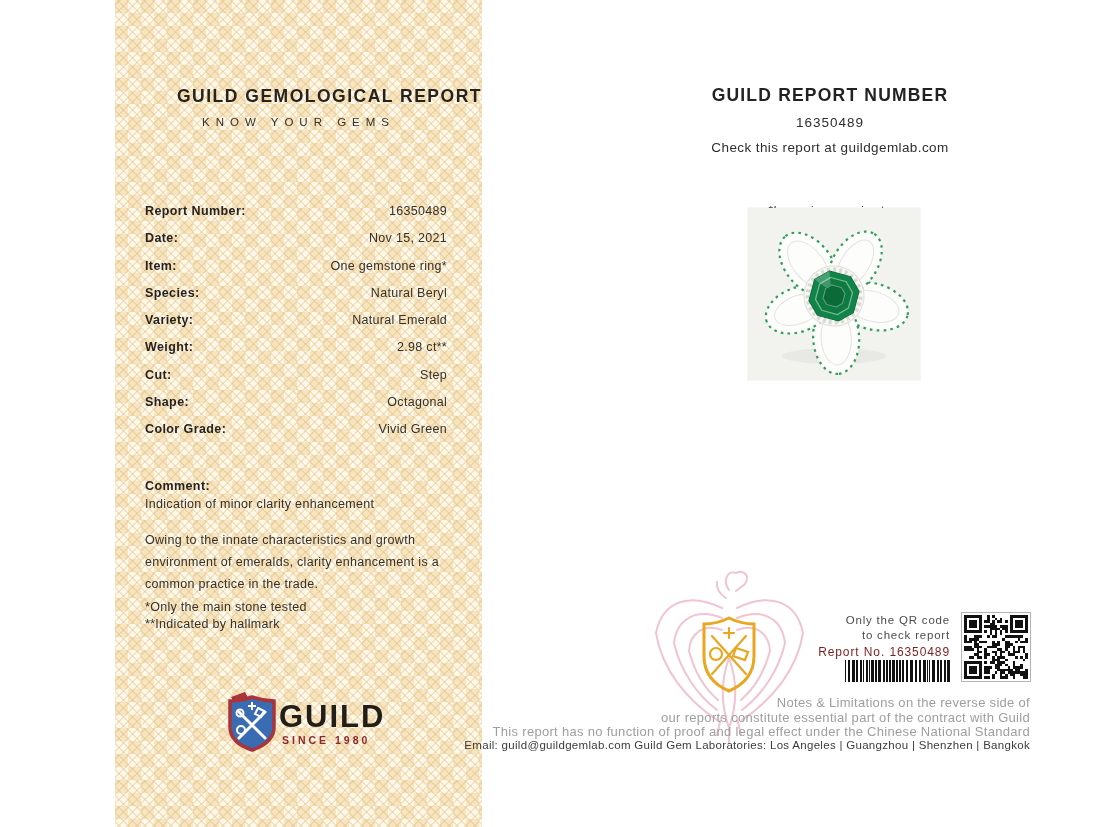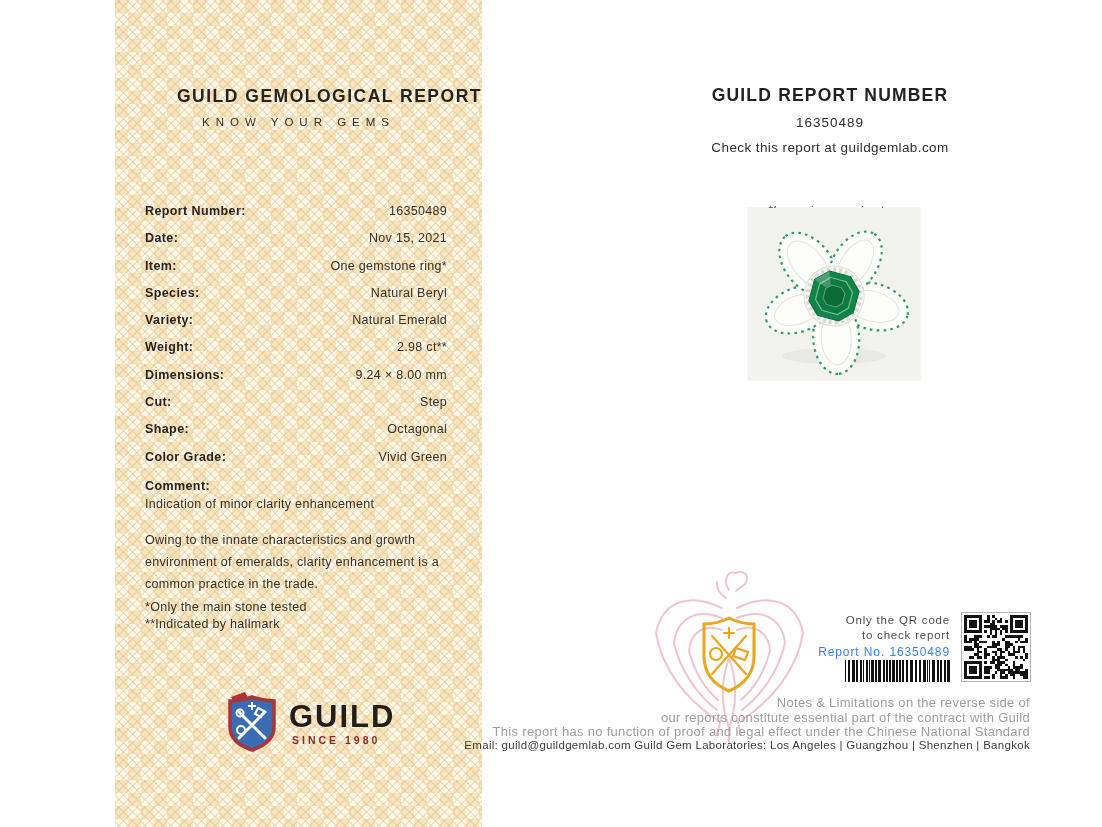--- a/index.html
+++ b/index.html
@@ -30,41 +30,41 @@
 
   .comment-block { position:absolute; top:479px; left:30px; right:25px; }
   .clabel { font-size:12.5px; font-weight:700; letter-spacing:0.4px; color:#262220; }
   .cvalue { font-size:12.5px; letter-spacing:0.3px; margin-top:4px; color:#35312c; }
 
   .notes-block { position:absolute; top:529px; left:30px; width:305px; }
   .note-par { font-size:12.5px; line-height:22px; letter-spacing:0.3px; color:#35312c; }
   .note-star { font-size:12.5px; line-height:16.5px; letter-spacing:0.3px; color:#35312c; }
   .note-star.first { margin-top:4px; }
 
-  .logo-row { position:absolute; left:110px; top:690px; display:flex; align-items:center; gap:10px; }
+  .logo-row { position:absolute; left:110px; top:690px; display:flex; align-items:center; gap:0; }
   .logo-text-col { display:flex; flex-direction:column; }
   .logo-name { font-size:31px; font-weight:700; letter-spacing:2px; color:#221f1a; line-height:32px; }
   .logo-tagline { font-size:10.5px; font-weight:700; letter-spacing:3px; color:#8e282c; padding-left:3px; margin-top:1px; }
 
   
   .rp-line { position:absolute; left:660px; width:340px; text-align:center; }
   .rp-title { top:85px; font-size:17.5px; font-weight:700; letter-spacing:1.2px; color:#222222; }
   .rp-number { top:115px; font-size:13.5px; letter-spacing:1px; color:#2e2e2e; }
   .rp-check { top:140px; font-size:13.5px; letter-spacing:0.4px; color:#2e2e2e; }
   .rp-imgnote { top:204px; font-size:11.5px; letter-spacing:0.4px; color:#3a3a3a; }
 
   .ring-photo { position:absolute; left:748px; top:208px; width:172px; height:172px;
     box-shadow:0 0 0 1px rgba(0,0,0,0.03); }
 
   .eagle-watermark { position:absolute; left:642px; top:558px; width:175px; height:188px; }
 
   .qr-caption { position:absolute; top:613px; left:790px; width:160px; text-align:right;
     font-size:11.5px; line-height:15px; letter-spacing:0.8px; color:#4c4c4c; }
   .qr-reportno { position:absolute; top:645px; left:790px; width:160px; text-align:right;
-    font-size:12px; letter-spacing:0.9px; color:#3b82f6; }
+    font-size:12px; letter-spacing:0.9px; color:#7f1d1d; }
   .barcode { position:absolute; left:845px; top:660px; width:106px; height:22px; }
   .qr-box { position:absolute; left:961px; top:612px; width:70px; height:70px;
     background:#ffffff; border:1px solid #b3b3b3; padding:2px; }
 
   .footer-notes { position:absolute; top:696px; right:72px; width:560px; text-align:right;
     font-size:13px; line-height:14.6px; letter-spacing:0.3px; color:#9e9e9e; }
   .footer-contact { position:absolute; top:739px; right:72px; width:600px; text-align:right;
     font-size:11.5px; letter-spacing:0.3px; color:#3c3c3c; }
 </style>
 </head>
@@ -93,24 +93,20 @@
         <span class="flabel">Species:</span>
         <span class="fvalue">Natural Beryl</span>
       </div>
       <div class="field-row">
         <span class="flabel">Variety:</span>
         <span class="fvalue">Natural Emerald</span>
       </div>
       <div class="field-row">
         <span class="flabel">Weight:</span>
         <span class="fvalue">2.98 ct**</span>
-      </div>
-      <div class="field-row">
-        <span class="flabel">Dimensions:</span>
-        <span class="fvalue">9.24 × 8.00 mm</span>
       </div>
       <div class="field-row">
         <span class="flabel">Cut:</span>
         <span class="fvalue">Step</span>
       </div>
       <div class="field-row">
         <span class="flabel">Shape:</span>
         <span class="fvalue">Octagonal</span>
       </div>
       <div class="field-row">

